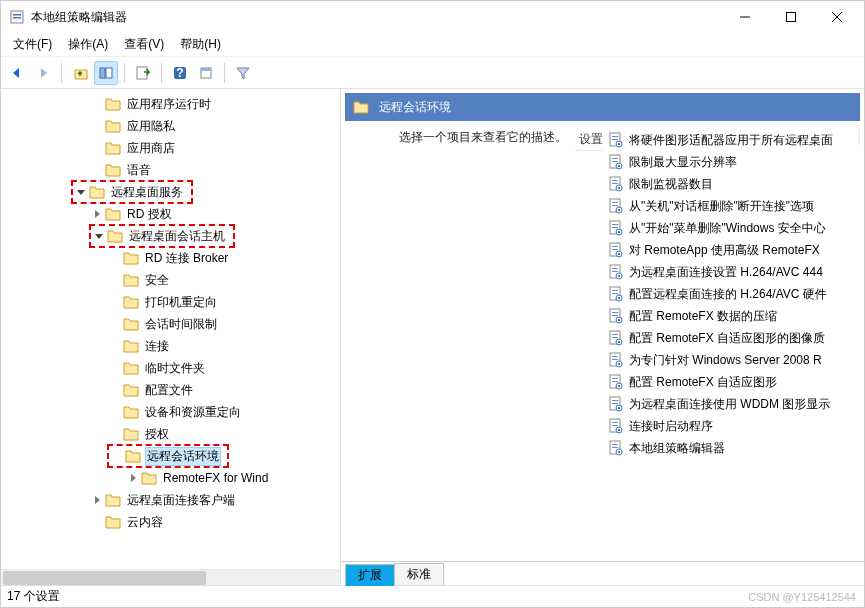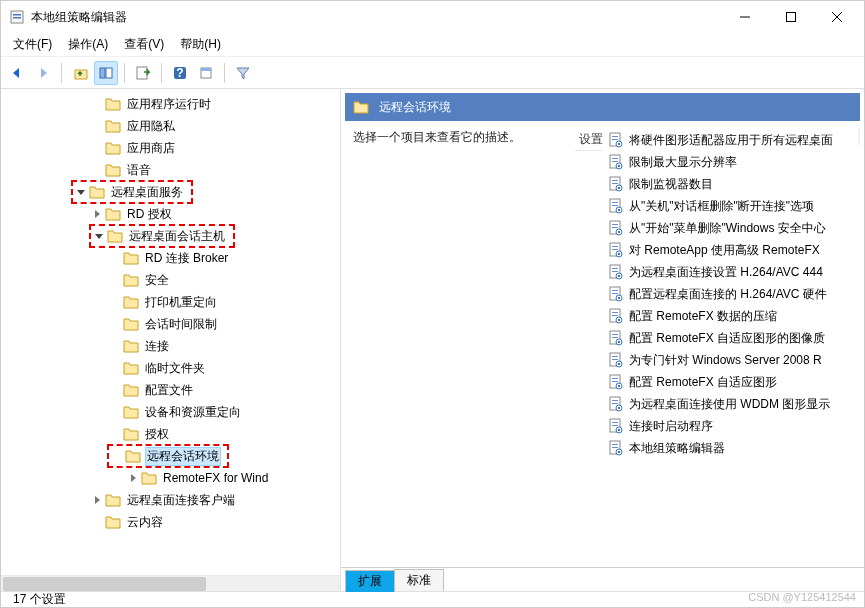--- a/index.html
+++ b/index.html
@@ -21,32 +21,32 @@
     .tree-row .sp { display: inline-block; }
     .expander { width: 16px; height: 16px; display: flex; align-items: center; justify-content: center; cursor: pointer; }
     .expander.blank { visibility: hidden; }
     .folder-ico { width: 16px; height: 14px; margin-right: 4px; flex-shrink: 0; }
     .tree-label { padding: 1px 2px; }
     .selected .tree-label { background: #cce8ff; border: 1px solid #99d1ff; padding: 0 1px; }
     .highlight-box { border: 2px dashed #e60000; padding: 0 6px 0 0; margin: -1px 0; display: inline-flex; align-items: center; height: 24px; }
     .right-panel { flex: 1; display: flex; flex-direction: column; }
     .right-header { height: 28px; background: #5480c1; color: #fff; display: flex; align-items: center; padding: 0 8px; gap: 6px; margin: 4px 4px 0 4px; }
     .right-header .folder-ico { width: 16px; height: 14px; }
-    .right-body { flex: 1; display: flex; padding: 8px 4px 4px 4px; min-height: 0; }
+    .right-body { flex: 1; display: flex; padding: 8px 4px 4px 4px; min-height: 0; text-align: right; }
     .desc-col { width: 230px; padding: 0 8px; color: #222; }
     .settings-col { flex: 1; display: flex; flex-direction: row; min-width: 0; }
     .settings-header { height: 22px; display: flex; align-items: center; border-bottom: 1px solid #e8e8e8; padding-left: 4px; color: #333; }
     .settings-list { flex: 1; overflow: auto; }
     .setting-row { display: flex; align-items: center; height: 22px; padding-left: 4px; white-space: nowrap; gap: 6px; }
     .policy-icon { width: 16px; height: 16px; flex-shrink: 0; }
     .tab-strip { height: 24px; display: flex; border-top: 1px solid #d0d0d0; align-items: flex-end; padding-left: 4px; }
     .tab { border: 1px solid #c0c0c0; border-bottom: none; padding: 2px 12px; background: #fff; margin-right: -1px; font-size: 12px; }
     .tab.active { background: #0ea5e9; position: relative; top: 1px; }
     .tab.inactive { background: #f5f5f5; }
-    .statusbar { height: 16px; border-top: 1px solid #e0e0e0; display: flex; align-items: center; padding: 0 12px; font-size: 12px; }
+    .statusbar { height: 22px; border-top: 1px solid #e0e0e0; display: flex; align-items: center; padding: 0 6px; font-size: 12px; }
     .watermark { position: absolute; bottom: 4px; right: 8px; font-size: 11px; color: #bbb; }
     .hscroll { height: 16px; background: #f0f0f0; border-top: 1px solid #e8e8e8; display: flex; align-items: center; }
     .hscroll .thumb { height: 14px; background: #cdcdcd; border-radius: 2px; }
     .hscroll .thumbL { width: 60%; margin-left: 2px; }
     .hscroll .thumbR { width: 20%; margin-left: 2px; }
   </style>
 </head>
 <body>
 
 <div class="titlebar">

